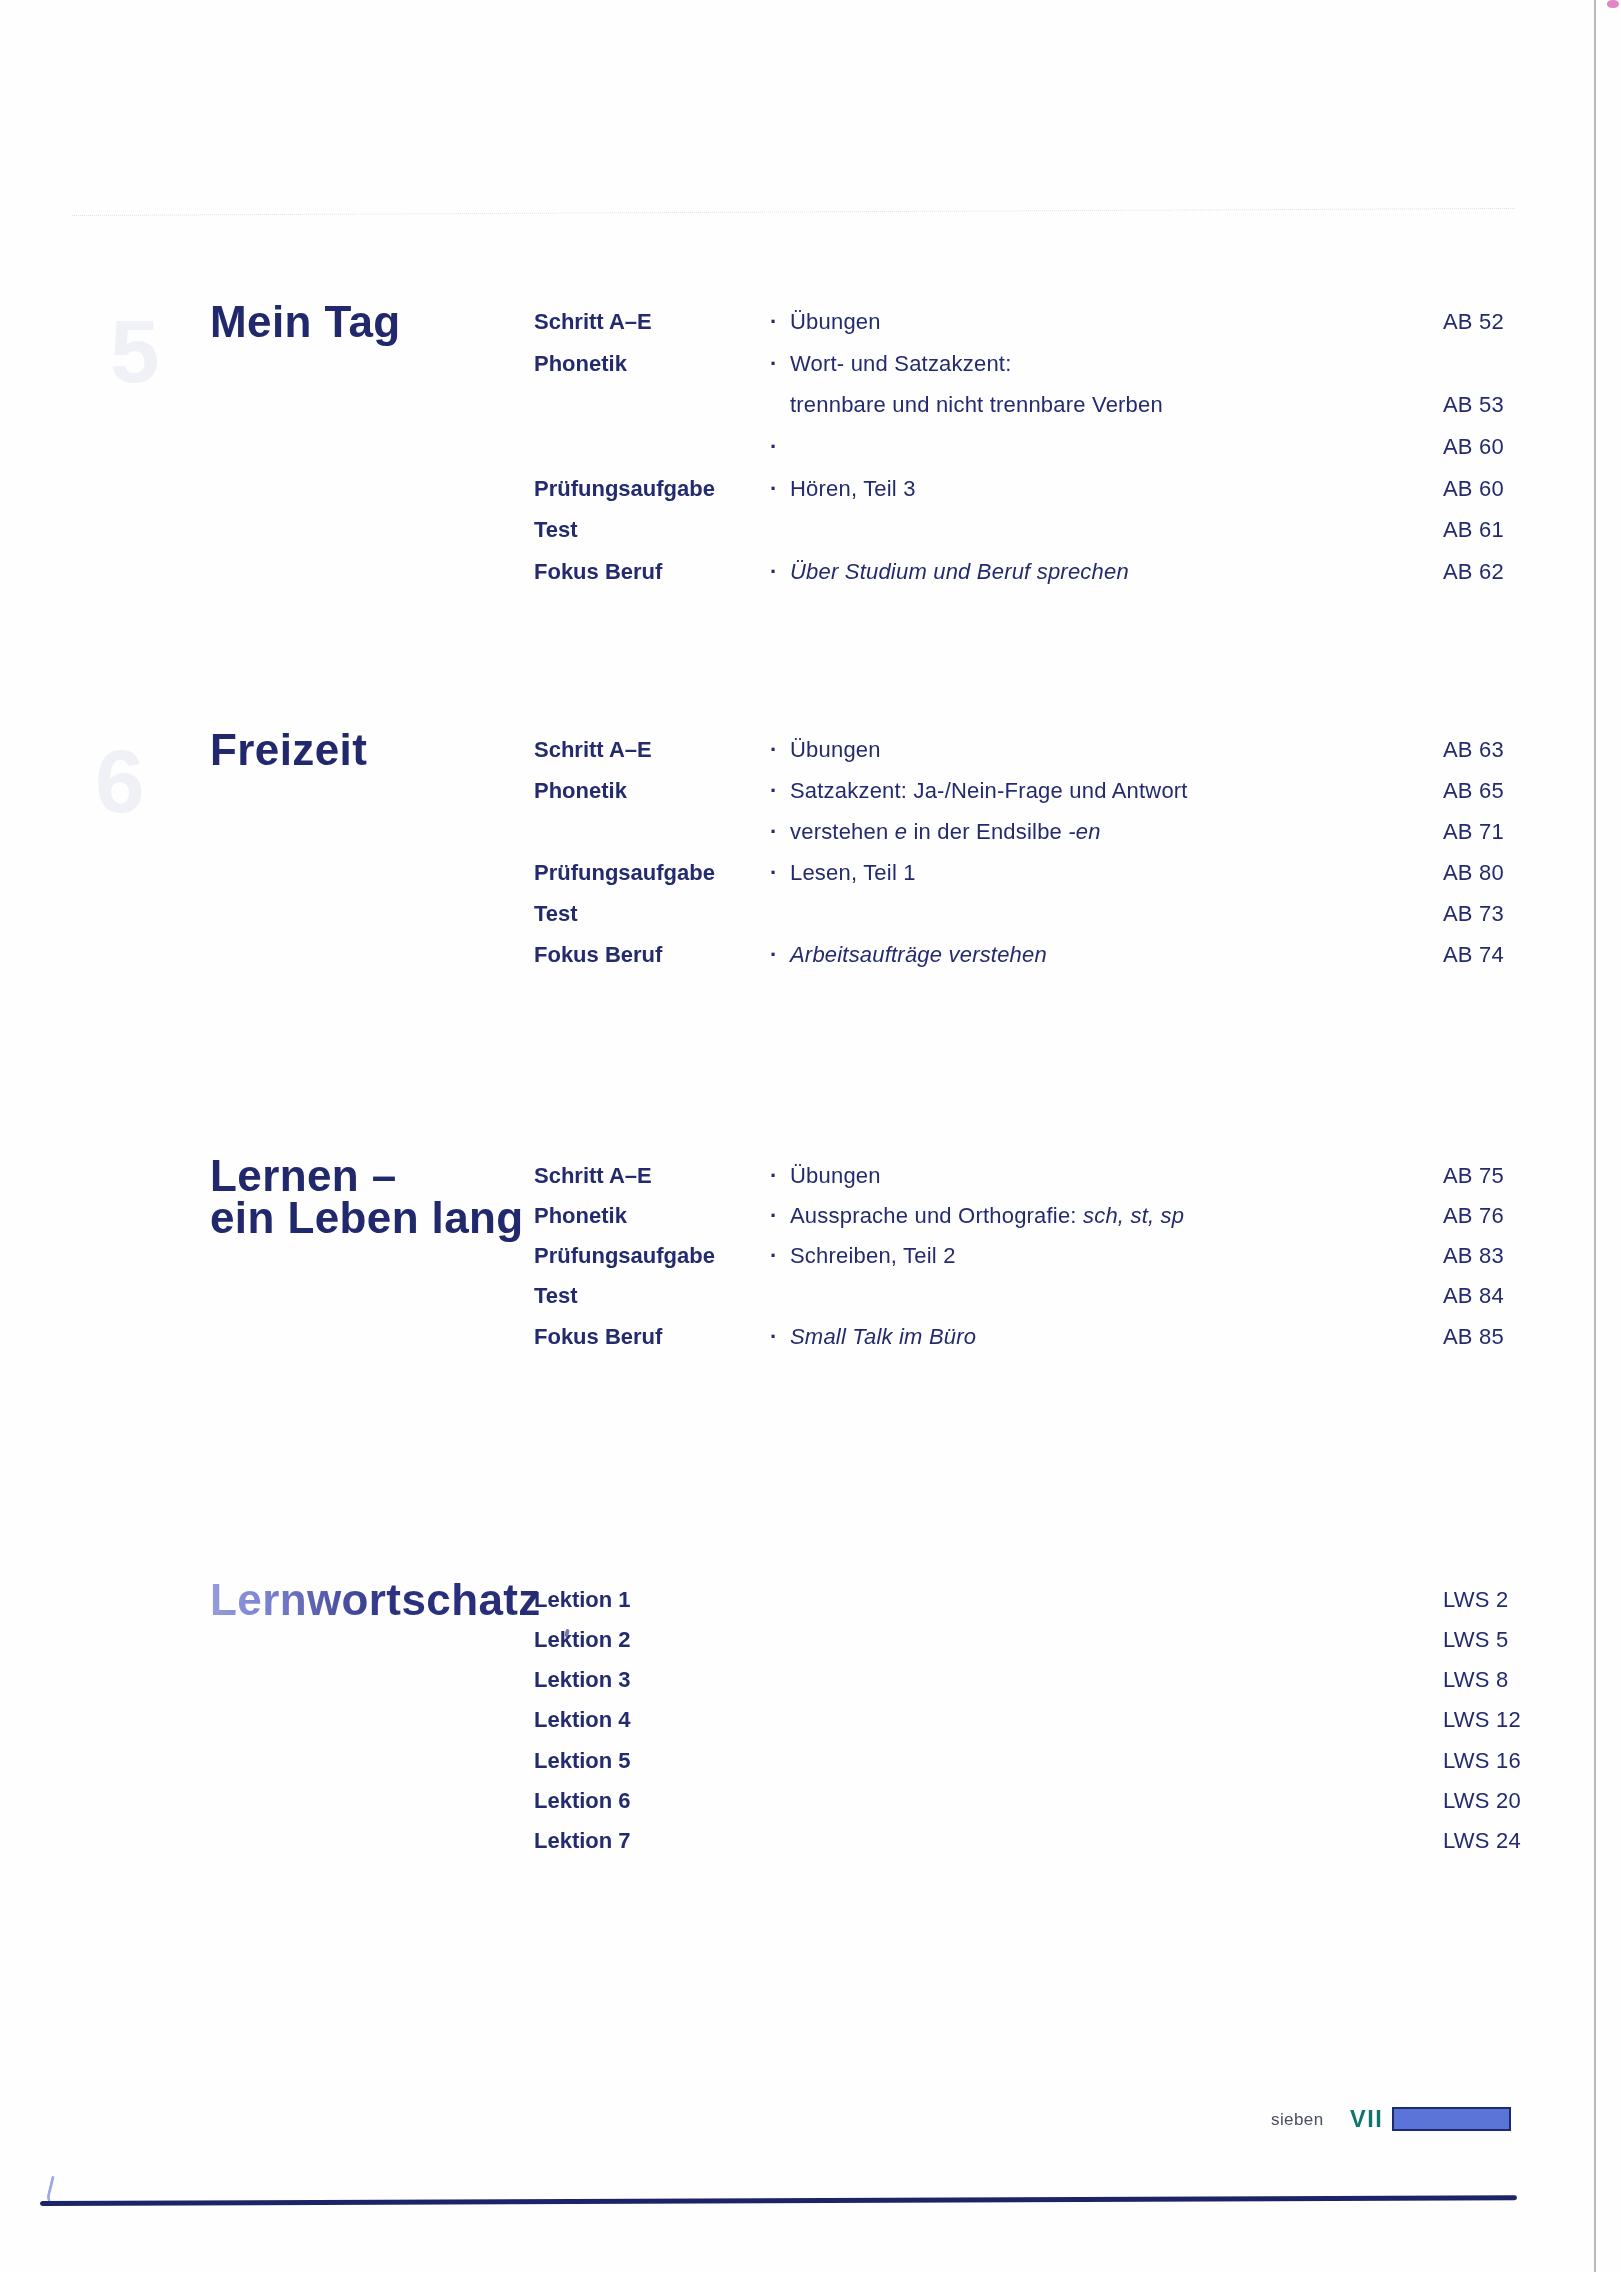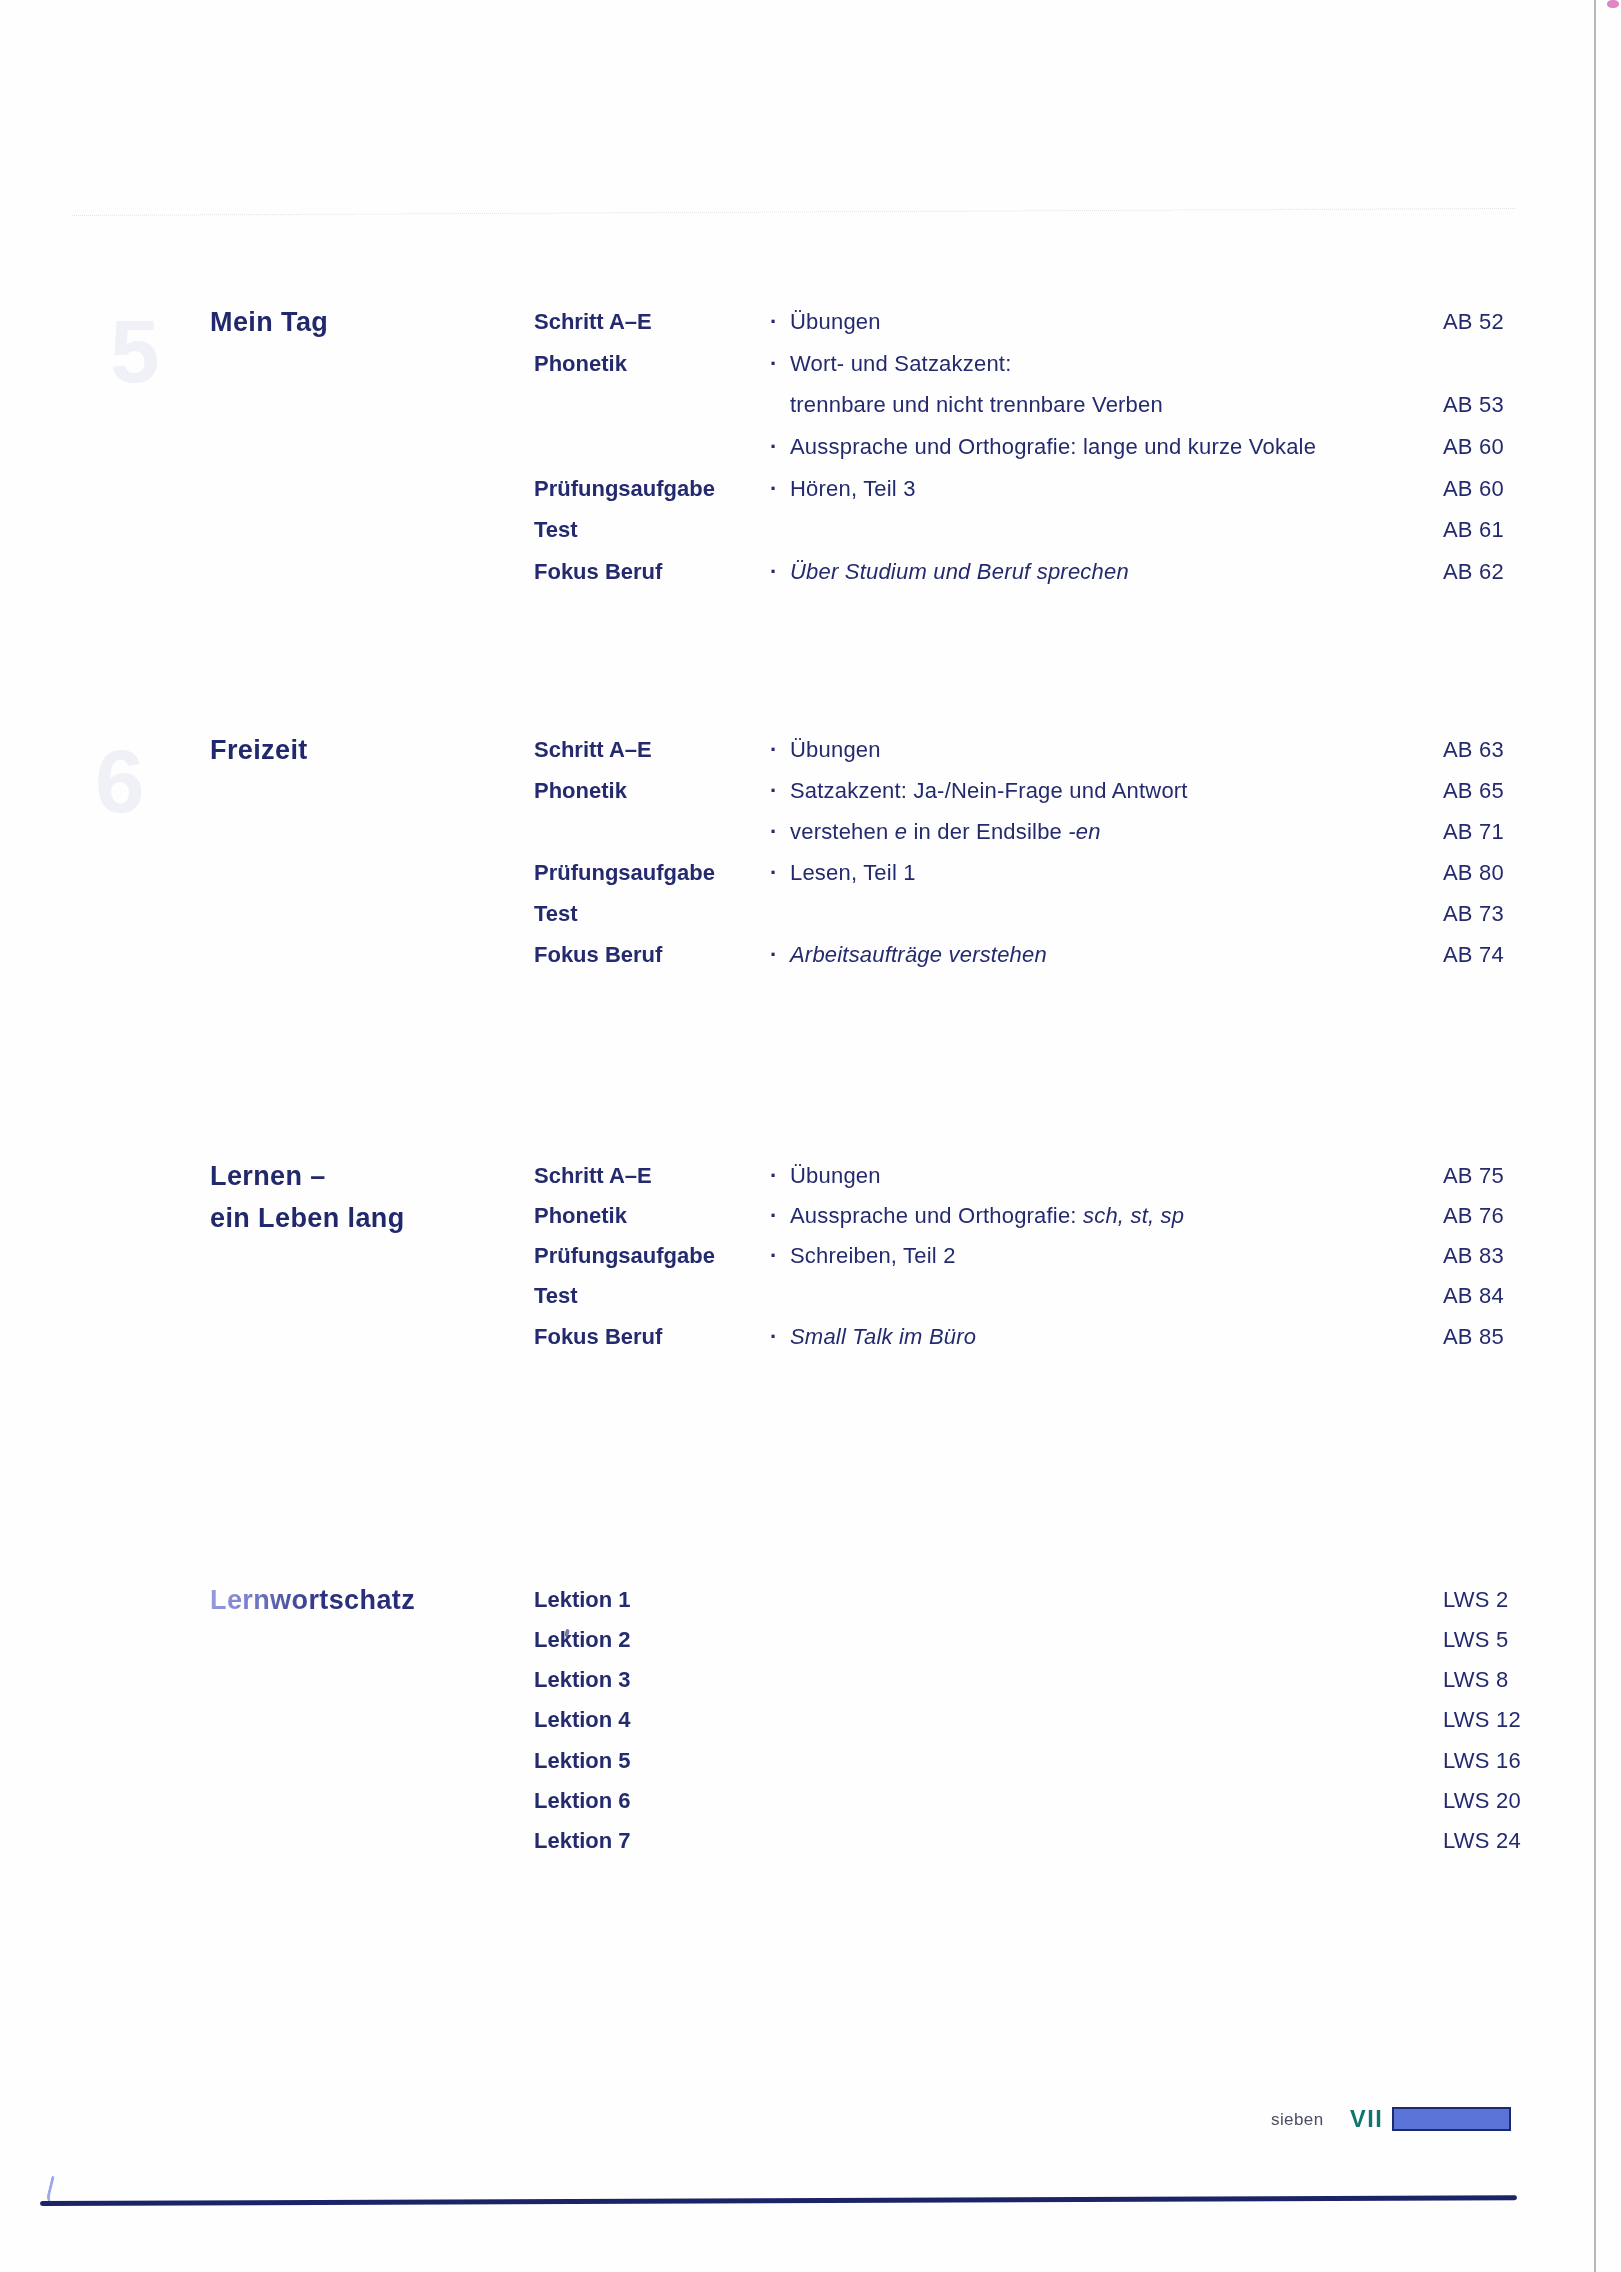--- a/index.html
+++ b/index.html
@@ -12,21 +12,21 @@
     border-top:1.5px dotted #dedede;transform:rotate(-0.28deg);transform-origin:left center;opacity:.85;}
   .edge-line{position:absolute;left:1594px;top:0;width:2.3px;height:2273px;background:#7d7d7d;opacity:.55;}
   .corner-speck{position:absolute;left:1607px;top:0;width:12px;height:8.3px;background:#d868b8;border-radius:45%;opacity:.8;}
   .stray-mark{position:absolute;left:565px;top:1629px;width:3.8px;height:8.3px;background:#4a4f8a;border-radius:50%;transform:rotate(14deg);opacity:.75;}
   .page-curl{position:absolute;left:48px;top:2177px;width:10.6px;height:29px;
     border-left:3.8px solid #8d99e6;border-bottom-left-radius:10.6px;transform:rotate(14deg);opacity:.85;}
   .bottom-rule{position:absolute;left:40px;top:2201px;width:1477px;height:5.3px;background:#1b2466;
     border-radius:3px;transform:rotate(-0.22deg);transform-origin:left center;}
   
   .section{position:absolute;left:210px;width:1303px;}
-  .section-title{position:absolute;left:0;top:-6px;font-size:27px;font-weight:700;
+  .section-title{position:absolute;left:0;top:-6px;font-size:44px;font-weight:700;
     letter-spacing:0.4px;color:#21296c;line-height:42px;white-space:nowrap;}
   .faded-title .title-line{
     background:linear-gradient(90deg,#979cdd 0%,#7d84d2 16%,#2b3180 55%,#262c74 100%);
     -webkit-background-clip:text;background-clip:text;color:transparent;}
   .ghost-number{position:absolute;font-size:89px;font-weight:700;color:#f0f1f6;line-height:76px;}
   .row{position:absolute;left:16px;width:1303px;height:33px;font-size:22px;line-height:30px;}
   .row-label{position:absolute;left:308px;font-weight:700;white-space:nowrap;}
   .row-bullet{position:absolute;left:544px;width:15px;font-weight:700;}
   .row-text{position:absolute;left:564px;white-space:nowrap;letter-spacing:0.2px;}
   .row-text .it{font-style:italic;}
@@ -62,21 +62,20 @@
           <span class="row-label">Phonetik</span>
           <span class="row-bullet">·</span>
           <span class="row-text"><span>Wort- und Satzakzent:</span></span>
         </div>
         <div class="row" style="top: 83px;">
           <span class="row-text"><span>trennbare und nicht trennbare Verben</span></span>
           <span class="row-page">AB 53</span>
         </div>
         <div class="row" style="top: 125px;">
           <span class="row-bullet">·</span>
-          <span class="row-text"><span>Aussprache und Orthografie: lange und kurze Vokale</span></span>
           <span class="row-page">AB 60</span>
         </div>
         <div class="row" style="top: 167px;">
           <span class="row-label">Prüfungsaufgabe</span>
           <span class="row-bullet">·</span>
           <span class="row-text"><span>Hören, Teil 3</span></span>
           <span class="row-page">AB 60</span>
         </div>
         <div class="row" style="top: 208px;">
           <span class="row-label">Test</span>

